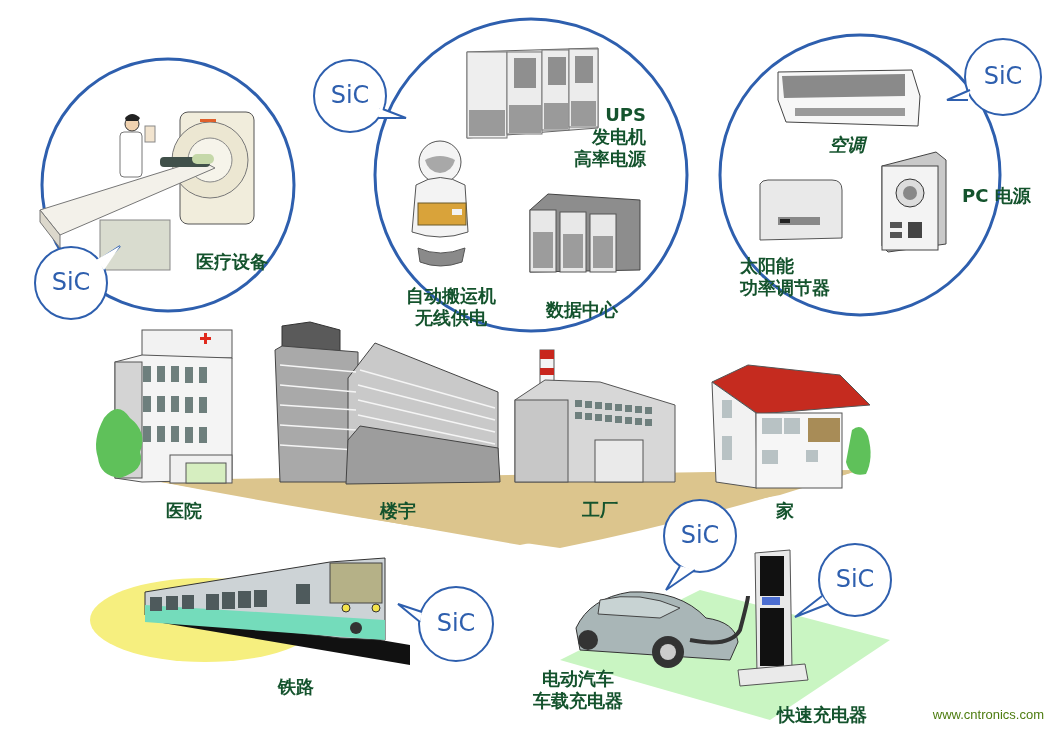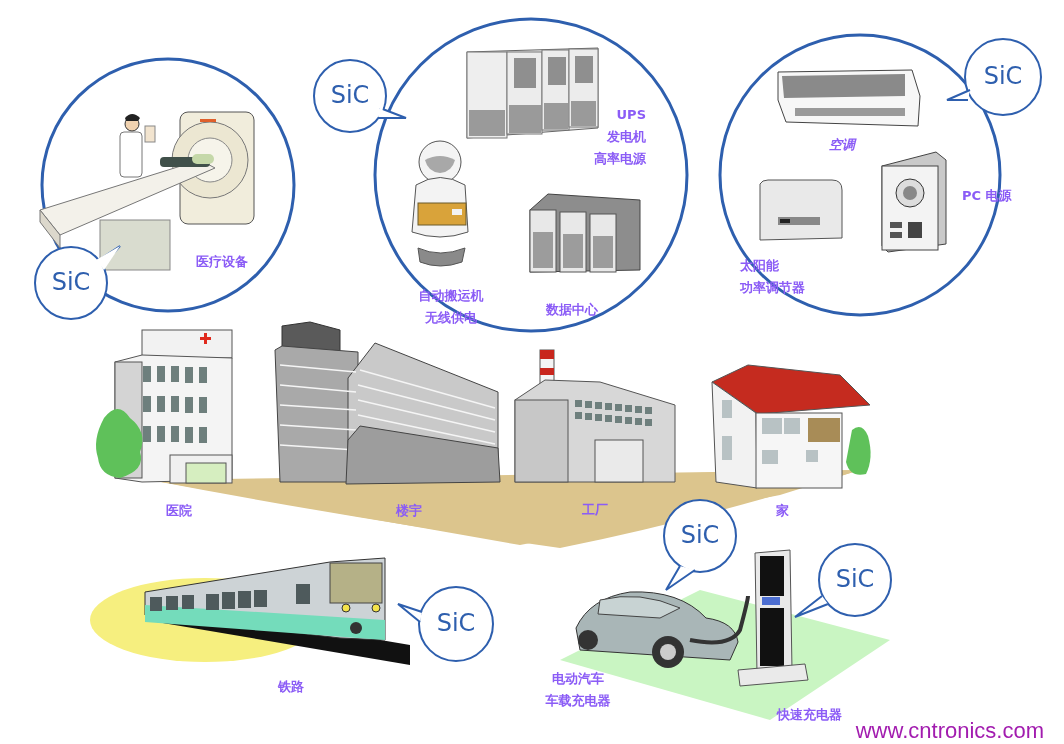--- a/index.html
+++ b/index.html
@@ -1,22 +1,22 @@
 <!DOCTYPE html>
 <html><head>
 <meta charset="utf-8">
 <style>
   html,body{margin:0;padding:0;background:#ffffff;}
   body{width:1064px;height:744px;position:relative;overflow:hidden;font-family:"DejaVu Sans","Liberation Sans",sans-serif;}
-  .lbl{position:absolute;color:#8b5cf6;font-weight:bold;font-size:13px;line-height:22px;white-space:nowrap;}
+  .lbl{position:absolute;color:#14532d;font-weight:bold;font-size:18px;line-height:22px;white-space:nowrap;}
   .lbl.r{text-align:right;}
   .lbl.c{text-align:center;}
   svg{position:absolute;left:0;top:0;}
   .sic{position:absolute;color:#2e5fae;font-size:24px;font-family:"DejaVu Sans",sans-serif;text-align:center;}
-  .wm{position:absolute;right:20px;bottom:0;color:#a21caf;font-size:22px;font-family:"Liberation Sans",sans-serif;}
+  .wm{position:absolute;right:20px;bottom:22px;color:#4d7c0f;font-size:13px;font-family:"Liberation Sans",sans-serif;}
 </style>
 </head>
 <body>
 
 <svg width="1064" height="744" viewBox="0 0 1064 744">
 
   <path d="M150 480 L300 480 L860 470 L780 495 L520 545 Z" fill="#dcc58d"></path>
   <path d="M150 480 L860 470 Q700 520 560 548 Q360 520 150 480 Z" fill="#dcc58d"></path>
 
   <g>
@@ -283,21 +283,21 @@
 <div class="lbl" style="left:546px;top:299px;">数据中心</div>
 
 <div class="lbl" style="left:829px;top:134px;font-style:italic;">空调</div>
 <div class="lbl" style="left:962px;top:185px;">PC 电源</div>
 <div class="lbl" style="left:740px;top:255px;">
   <div>太阳能</div>
   <div>功率调节器</div>
 </div>
 
 <div class="lbl" style="left:166px;top:500px;">医院</div>
-<div class="lbl" style="left:380px;top:500px;margin-left:16px;">楼宇</div>
+<div class="lbl" style="left:380px;top:500px;">楼宇</div>
 <div class="lbl" style="left:582px;top:500px;font-family:Liberation Mono, monospace;">工厂</div>
 <div class="lbl" style="left:776px;top:500px;">家</div>
 
 <div class="lbl" style="left:278px;top:676px;">铁路</div>
 <div class="lbl c" style="left:526px;top:668px;width:104px;">
   <div>电动汽车</div>
   <div>车载充电器</div>
 </div>
 <div class="lbl" style="left:777px;top:693px;margin-top:11px;">快速充电器</div>
 

